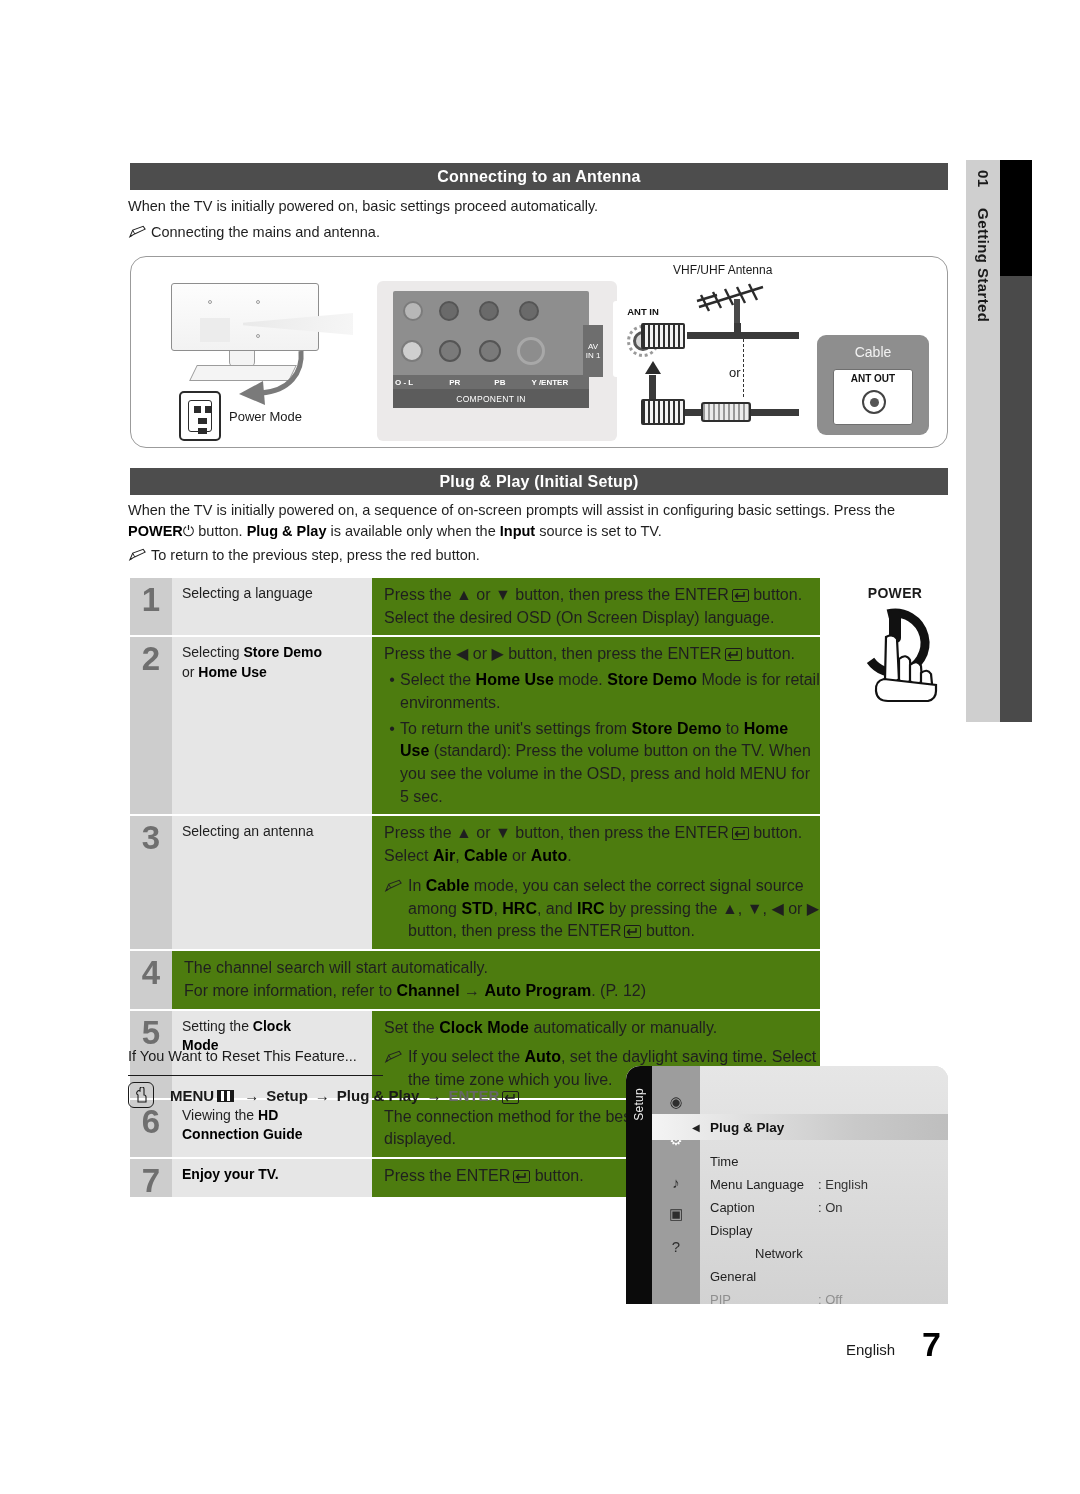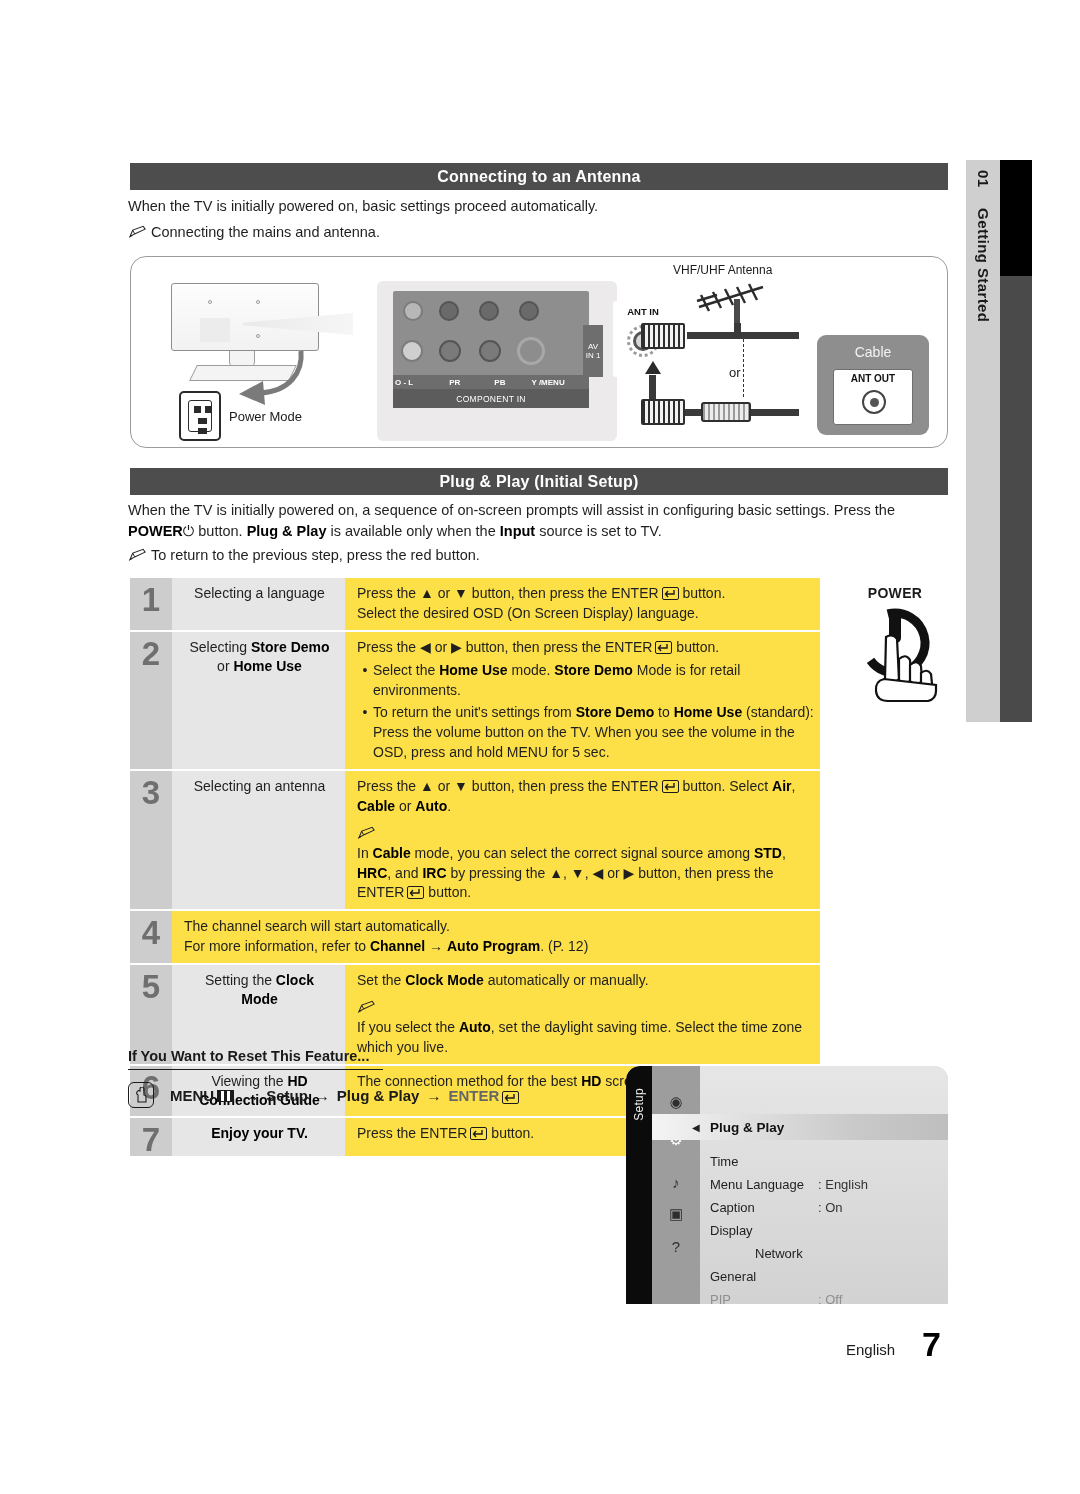--- a/index.html
+++ b/index.html
@@ -194,41 +194,41 @@
   
   .steps { position: absolute; left: 130px; top: 578px; width: 690px; }
   .row { display: flex; align-items: stretch; border-bottom: 2px solid #fff; }
   .col-num {
     width: 42px; background: #cdcdcd; color: #6f6f6f;
     font-size: 33px; font-weight: bold; line-height: 1;
     display: flex; justify-content: center; padding-top: 5px;
     flex-shrink: 0;
   }
   .col-title {
-    width: 173px; background: #e6e6e6; font-size: 14px; line-height: 1.38;
-    padding: 6px 8px 6px 10px; flex-shrink: 0; color: #1f1f1f; text-align: center;
+    width: 200px; background: #e6e6e6; font-size: 14px; line-height: 1.38;
+    padding: 6px 8px 6px 10px; flex-shrink: 0; color: #1f1f1f;
   }
   .col-desc {
-    flex: 1; font-size: 14px; line-height: 1.42; padding: 6px 0 6px 12px;
-    background: #fde047; color: #1f1f1f;
+    flex: 1; font-size: 16px; line-height: 1.42; padding: 6px 0 6px 12px;
+    background: #4d7c0f; color: #1f1f1f;
   }
   .bullet-line { display: flex; margin-top: 3px; }
   .bullet-dot { width: 16px; flex-shrink: 0; text-align: center; }
-  .note-line { display: flex; margin-top: 7px; flex-direction: column; }
+  .note-line { display: flex; margin-top: 7px; }
   .note-ic { width: 24px; flex-shrink: 0; }
 
   
   .powerart { position: absolute; left: 840px; top: 585px; width: 110px; height: 135px; }
   #lbl-power { position: absolute; left: 0; top: 0; width: 100%; text-align: center;
                font-size: 14px; font-weight: bold; letter-spacing: .3px; }
 
   
   .reset-head {
     position: absolute; left: 128px; top: 1048px; width: 255px;
-    font-size: 14.5px; font-weight: bold; padding-bottom: 5px;
+    font-size: 14.5px; font-weight: normal; padding-bottom: 11px;
     border-bottom: 1.6px solid #1a1a1a;
   }
   .reset-path {
     position: absolute; left: 128px; top: 1082px;
     font-size: 15px; font-weight: bold; display: flex; align-items: center;
   }
   .hand-ic {
     width: 26px; height: 26px; border: 1.6px solid #1a1a1a; border-radius: 6px;
     display: flex; align-items: center; justify-content: center;
     margin-right: 16px; flex-shrink: 0;
@@ -364,21 +364,21 @@
 
     <div class="jack" style="left:270px;top:83px;width:22px;height:22px;background:#cfcfcf;border:2px solid #7c7c7c;"></div>
     <div class="jack" style="left:308px;top:83px;width:22px;height:22px;background:#7a7a7a;border:2px solid #555;"></div>
     <div class="jack" style="left:348px;top:83px;width:22px;height:22px;background:#7a7a7a;border:2px solid #555;"></div>
     <div class="jack" style="left:386px;top:80px;width:28px;height:28px;background:#8d8d8d;border:3px solid #a8a8a8;"></div>
 
     <div class="panel-strip" style="display:flex;align-items:center;">
       <span style="font-size:8px;color:#fff;font-weight:bold;margin-left:2px;">O - L</span>
       <span style="font-size:8px;color:#fff;font-weight:bold;margin-left:36px;">PR</span>
       <span style="font-size:8px;color:#fff;font-weight:bold;margin-left:34px;">PB</span>
-      <span style="font-size:8px;color:#fff;font-weight:bold;margin-left:26px;">Y /MENU</span>
+      <span style="font-size:8px;color:#fff;font-weight:bold;margin-left:26px;">Y /ENTER</span>
     </div>
     <div class="panel-comp">COMPONENT IN</div>
 
     <div class="av-tab">
       <span>AV</span>
       <span>IN 1</span>
     </div>
 
     <div class="antin-box">
       <div class="antin-lbl">ANT IN</div>

